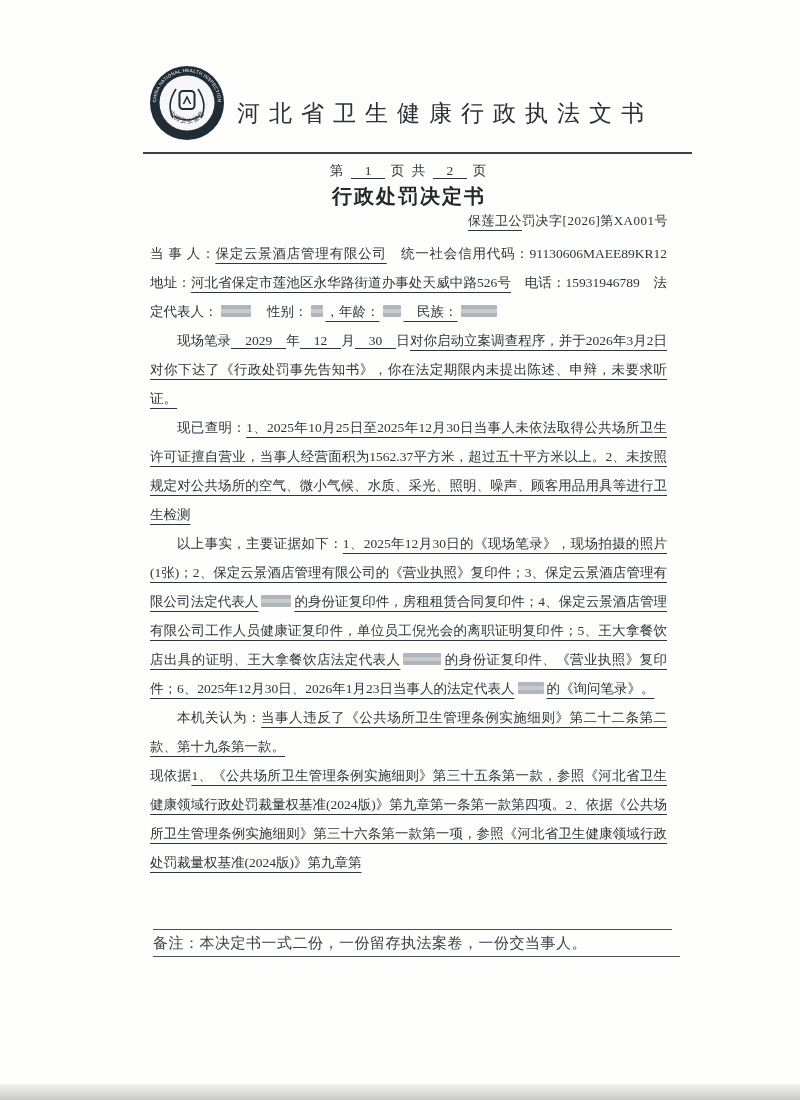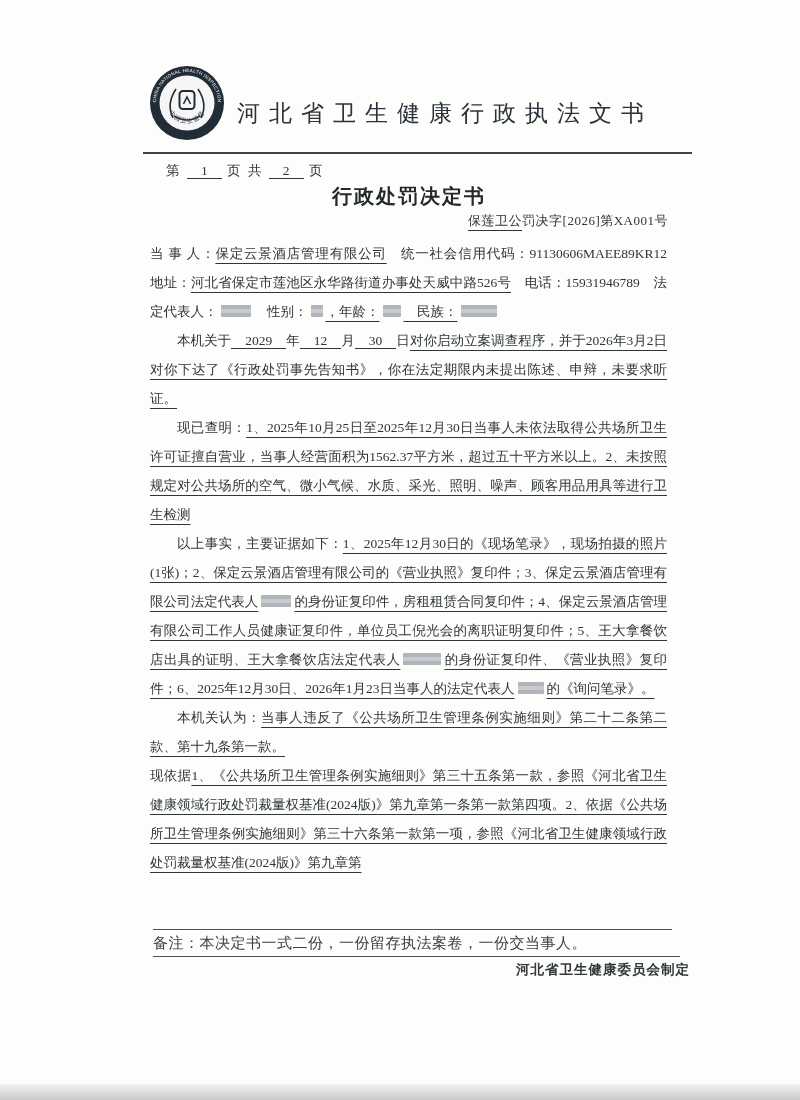--- a/index.html
+++ b/index.html
@@ -10,21 +10,21 @@
     color:#2f353a;
   }
   
   .seal{position:absolute;left:148px;top:64px;width:78px;height:78px;}
   .org-title{
     position:absolute;left:237px;top:98px;margin:0;
     font-size:23px;font-weight:500;letter-spacing:9px;color:#2a3138;white-space:nowrap;
   }
   .header-rule{position:absolute;left:143px;top:152px;width:549px;height:0;border-top:2px solid #3c4248;}
   
-  .page-meta{position:absolute;left:166px;top:162px;width:518px;text-align:left;font-size:13.5px;letter-spacing:2px;}
+  .page-meta{position:absolute;left:150px;top:162px;width:518px;text-align:center;font-size:13.5px;letter-spacing:2px;}
   .blank{border-bottom:1px solid #2f353a;padding:0 14px;letter-spacing:0;}
   
   .doc-title{
     position:absolute;left:150px;top:183px;width:518px;margin:0;text-align:center;
     font-family:Liberation Sans, sans-serif;
     font-size:20px;font-weight:700;letter-spacing:2px;color:#23282d;
   }
   .doc-number{position:absolute;left:150px;top:212px;width:518px;text-align:right;font-size:13px;letter-spacing:.5px;}
   
   .body{position:absolute;left:150px;top:239px;width:517px;font-size:13.5px;line-height:29px;}
@@ -88,26 +88,25 @@
   </div>
 
   <h2 class="doc-title">行政处罚决定书</h2>
 
   <div class="doc-number">
     <span class="u">保莲卫公</span><span>罚决字[2026]第XA001号</span>
   </div>
 
   <main class="body" id="body-container">
       <div class="para"><span class="">当 事 人：</span><span class="u">保定云景酒店管理有限公司</span><span class="">　统一社会信用代码：91130606MAEE89KR12　地址：</span><span class="u">河北省保定市莲池区永华路街道办事处天威中路526号</span><span class="">　电话：15931946789　法定代表人：</span><span class="redact" style="width: 30px;"></span><span class="">　性别：</span><span class="redact" style="width: 12px;"></span><span class="u">，年龄：</span><span class="redact" style="width: 18px;"></span><span class="u">　民族：</span><span class="redact" style="width: 36px;"></span></div>
-      <div class="para indent"><span class="">本机关于</span><span class="blank">2029</span><span class="">年</span><span class="blank">12</span><span class="">月</span><span class="blank">30</span><span class="">日</span><span class="u">对你启动立案调查程序，并于2026年3月2日对你下达了《行政处罚事先告知书》，你在法定期限内未提出陈述、申辩，未要求听证。</span></div>
+      <div class="para indent"><span class="">现场笔录</span><span class="blank">2029</span><span class="">年</span><span class="blank">12</span><span class="">月</span><span class="blank">30</span><span class="">日</span><span class="u">对你启动立案调查程序，并于2026年3月2日对你下达了《行政处罚事先告知书》，你在法定期限内未提出陈述、申辩，未要求听证。</span></div>
       <div class="para indent"><span class="">现已查明：</span><span class="u">1、2025年10月25日至2025年12月30日当事人未依法取得公共场所卫生许可证擅自营业，当事人经营面积为1562.37平方米，超过五十平方米以上。2、未按照规定对公共场所的空气、微小气候、水质、采光、照明、噪声、顾客用品用具等进行卫生检测</span></div>
       <div class="para indent"><span class="">以上事实，主要证据如下：</span><span class="u">1、2025年12月30日的《现场笔录》，现场拍摄的照片(1张)；2、保定云景酒店管理有限公司的《营业执照》复印件；3、保定云景酒店管理有限公司法定代表人</span><span class="redact" style="width: 30px;"></span><span class="u">的身份证复印件，房租租赁合同复印件；4、保定云景酒店管理有限公司工作人员健康证复印件，单位员工倪光会的离职证明复印件；5、王大拿餐饮店出具的证明、王大拿餐饮店法定代表人</span><span class="redact" style="width: 38px;"></span><span class="u">的身份证复印件、《营业执照》复印件；6、2025年12月30日、2026年1月23日当事人的法定代表人</span><span class="redact" style="width: 26px;"></span><span class="u">的《询问笔录》。</span></div>
       <div class="para indent"><span class="">本机关认为：</span><span class="u">当事人违反了《公共场所卫生管理条例实施细则》第二十二条第二款、第十九条第一款。</span></div>
       <div class="para"><span class="">现依据</span><span class="u">1、《公共场所卫生管理条例实施细则》第三十五条第一款，参照《河北省卫生健康领域行政处罚裁量权基准(2024版)》第九章第一条第一款第四项。2、依据《公共场所卫生管理条例实施细则》第三十六条第一款第一项，参照《河北省卫生健康领域行政处罚裁量权基准(2024版)》第九章第</span></div>
     </main>
 
   <div class="foot-rule-1"></div>
   <div class="foot-note">备注：本决定书一式二份，一份留存执法案卷，一份交当事人。</div>
   <div class="foot-rule-2"></div>
-  <div class="issuer">河北省卫生健康委员会制定</div>
 
   <div class="scan-bottom"></div>
 </div>
 
 </body></html>

